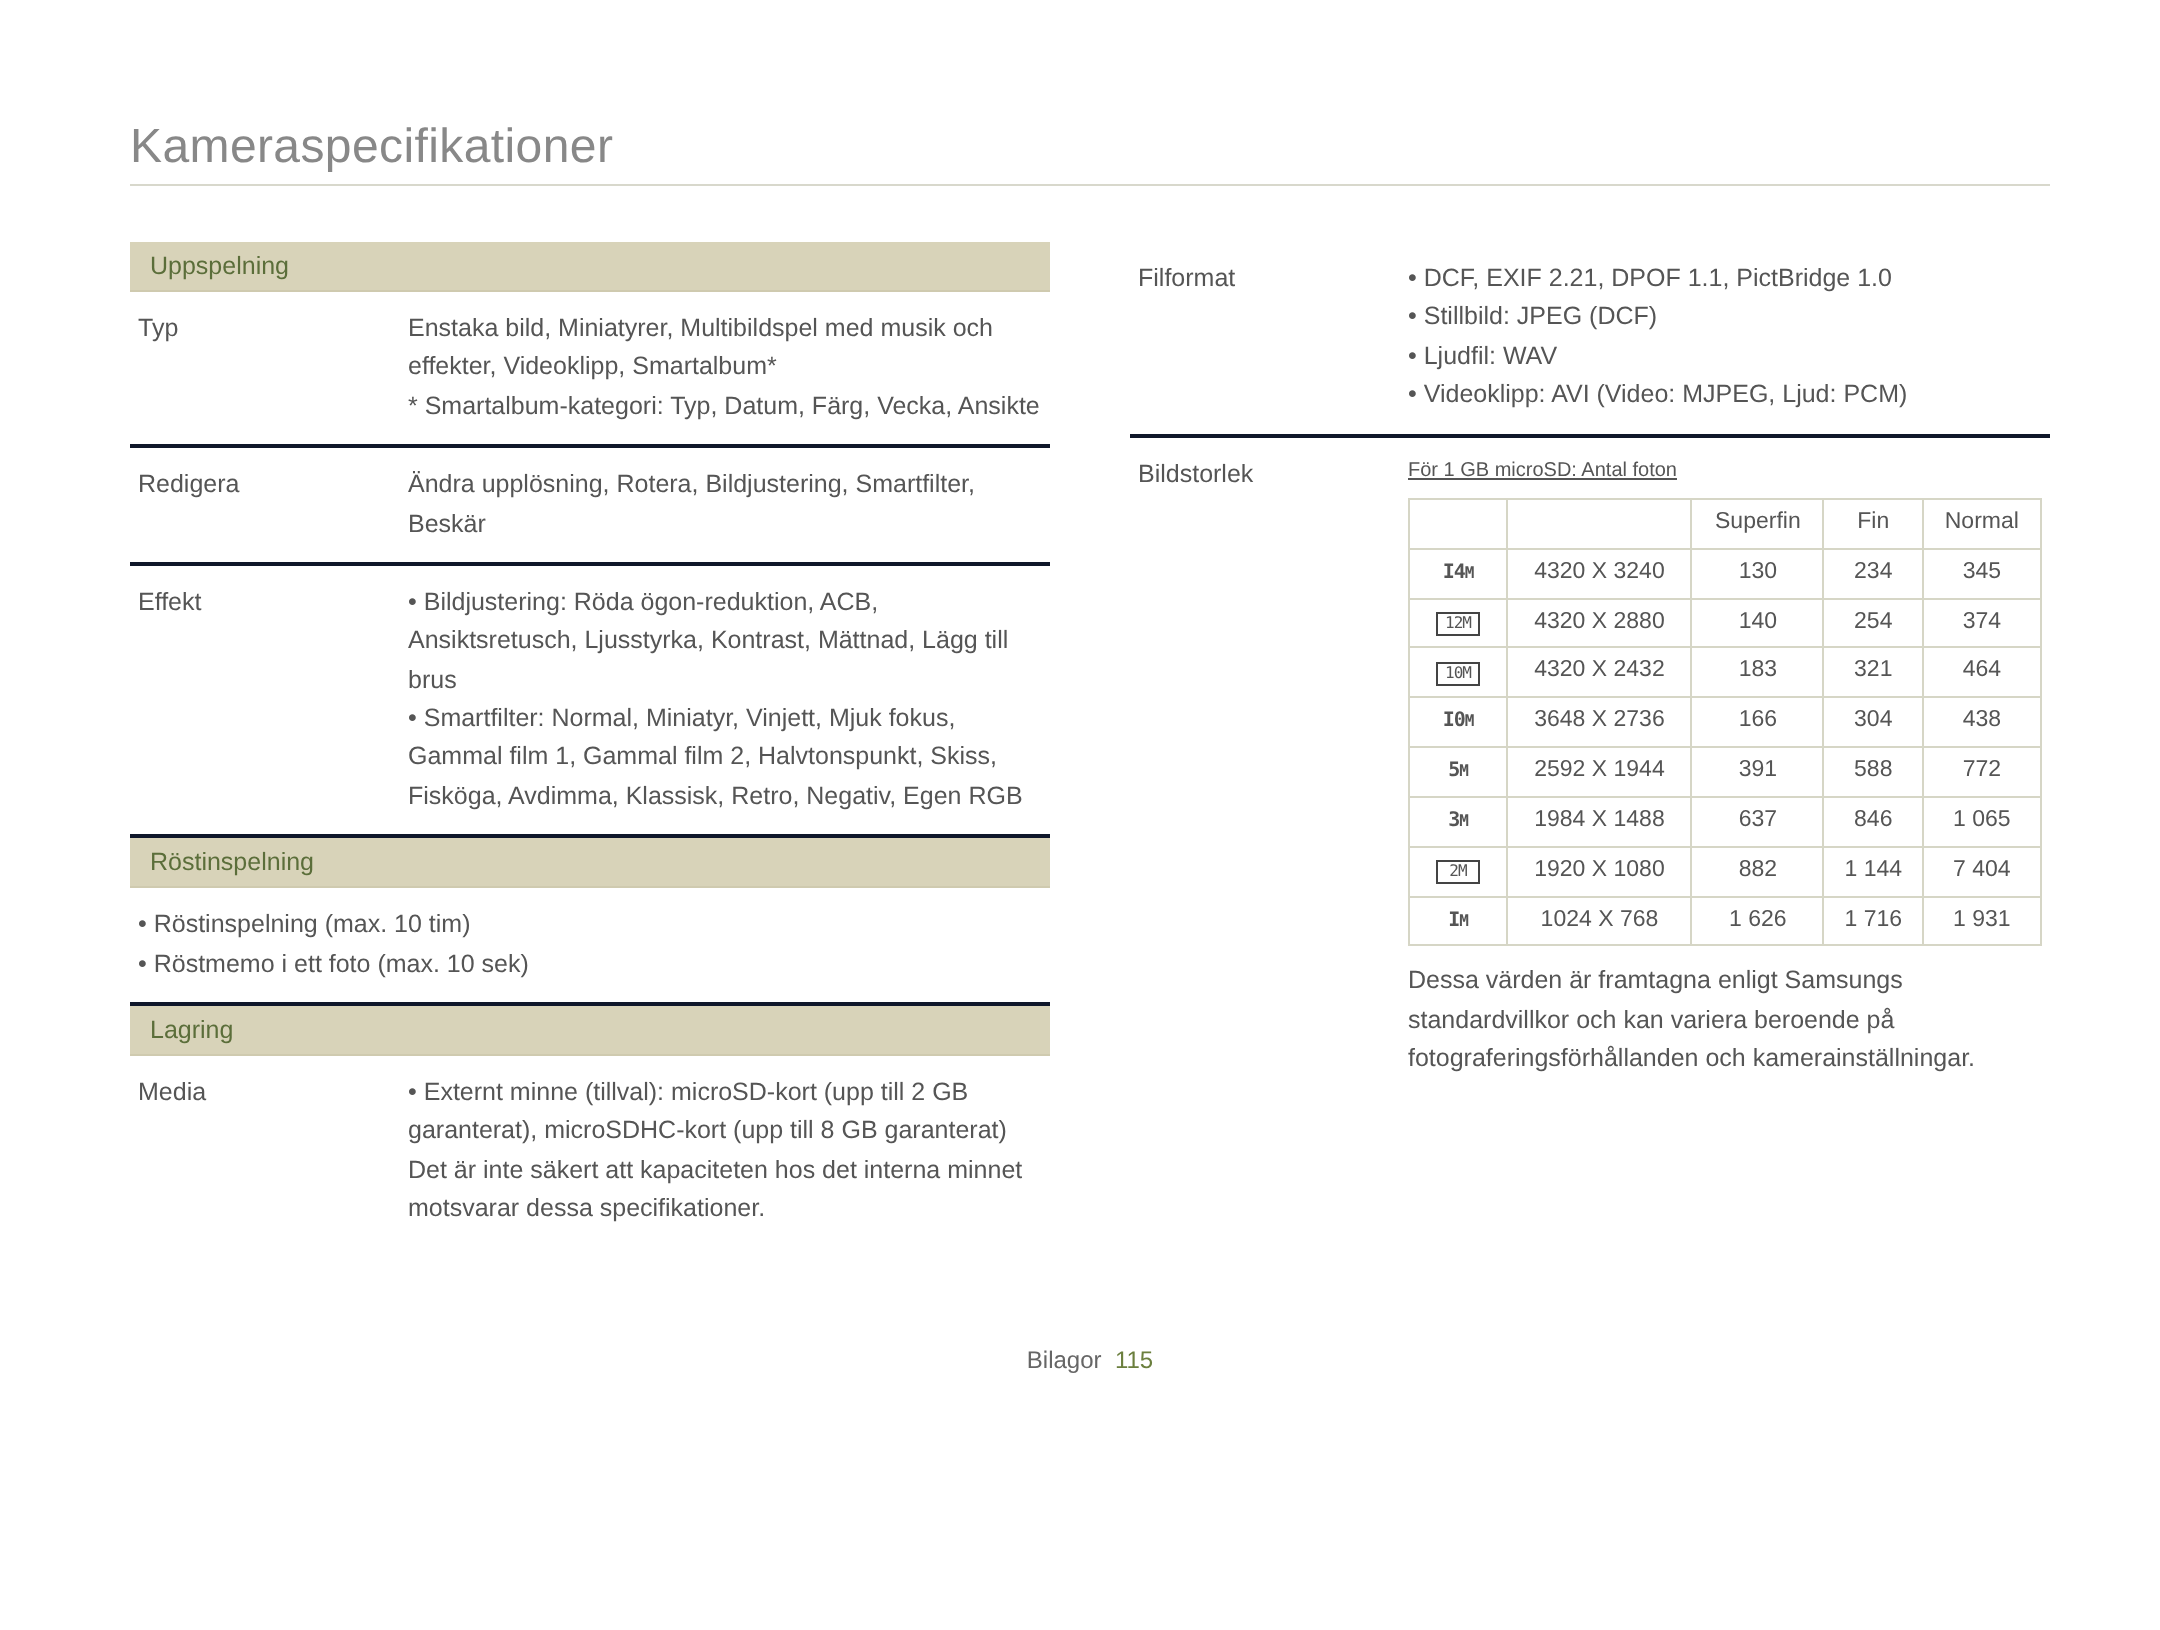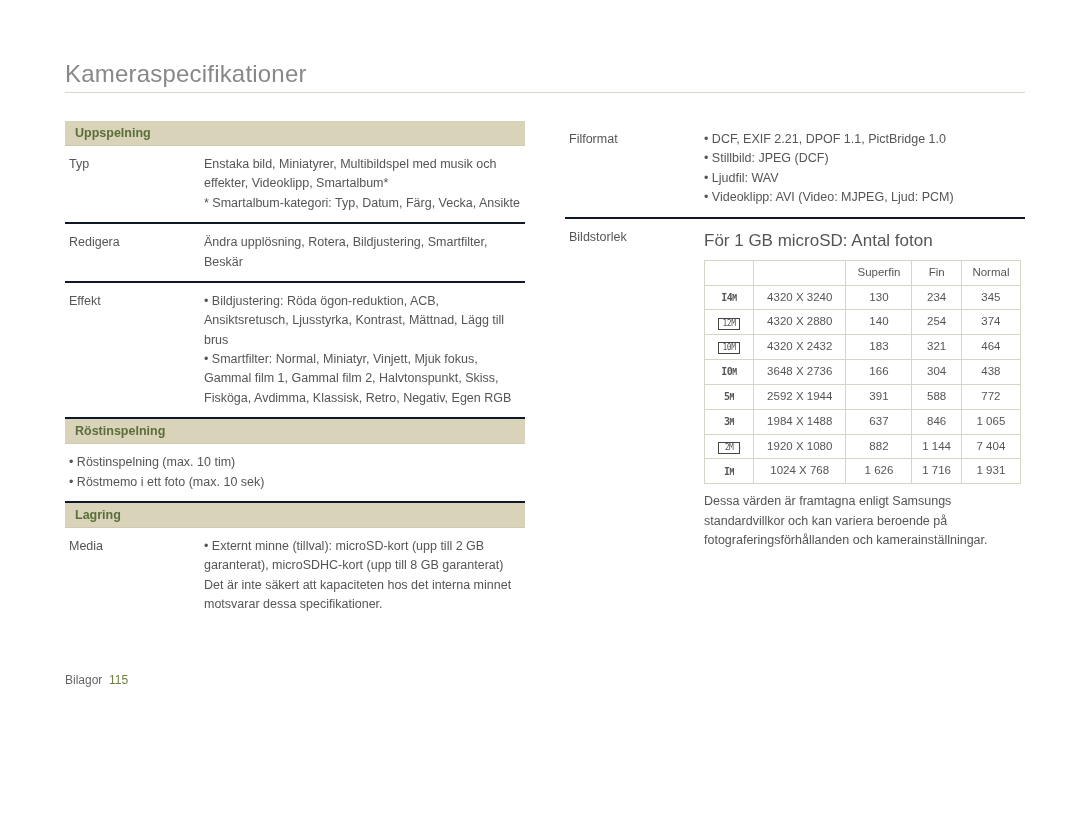--- a/index.html
+++ b/index.html
@@ -29,21 +29,21 @@
     display: flex;
     gap: 40px;
   }
   .col {
     flex: 1;
     min-width: 0;
   }
   .section-head {
     background: #d8d3b9;
     color: #5b6e3a;
-    font-weight: bold;
+    font-weight: normal;
     font-size: 12.5px;
     padding: 5px 10px;
     border-bottom: 1px solid #cfcaaf;
   }
   .row {
     display: flex;
     border-bottom: 2px solid #0f172a;
     padding: 9px 4px 9px 4px;
     font-size: 12.5px;
     line-height: 1.55;
@@ -64,22 +64,23 @@
     margin: 0;
   }
   ul.bullets li::before {
     content: "•  ";
     color: #555;
   }
   .note {
     color: #555;
   }
   .subhead {
-    font-size: 17px;
+    font-size: 10px;
     margin-bottom: 6px;
+    text-decoration: underline;
   }
   .phototable {
     border-collapse: collapse;
     width: 100%;
     font-size: 11.5px;
     color: #555;
   }
   .phototable td, .phototable th {
     border: 1px solid #d6d6c6;
     padding: 3px 6px;
@@ -101,21 +102,21 @@
     font-size: 8px;
     padding: 0 2px;
     line-height: 10px;
     min-width: 16px;
   }
   .mp {
     font-weight: bold;
     font-size: 10px;
   }
   .footer {
-    text-align: left;
+    text-align: center;
     font-size: 12px;
     color: #666;
     margin-top: 50px;
   }
   .footer .pg {
     color: #6b7f3e;
   }
 </style>
 </head>
 <body>

